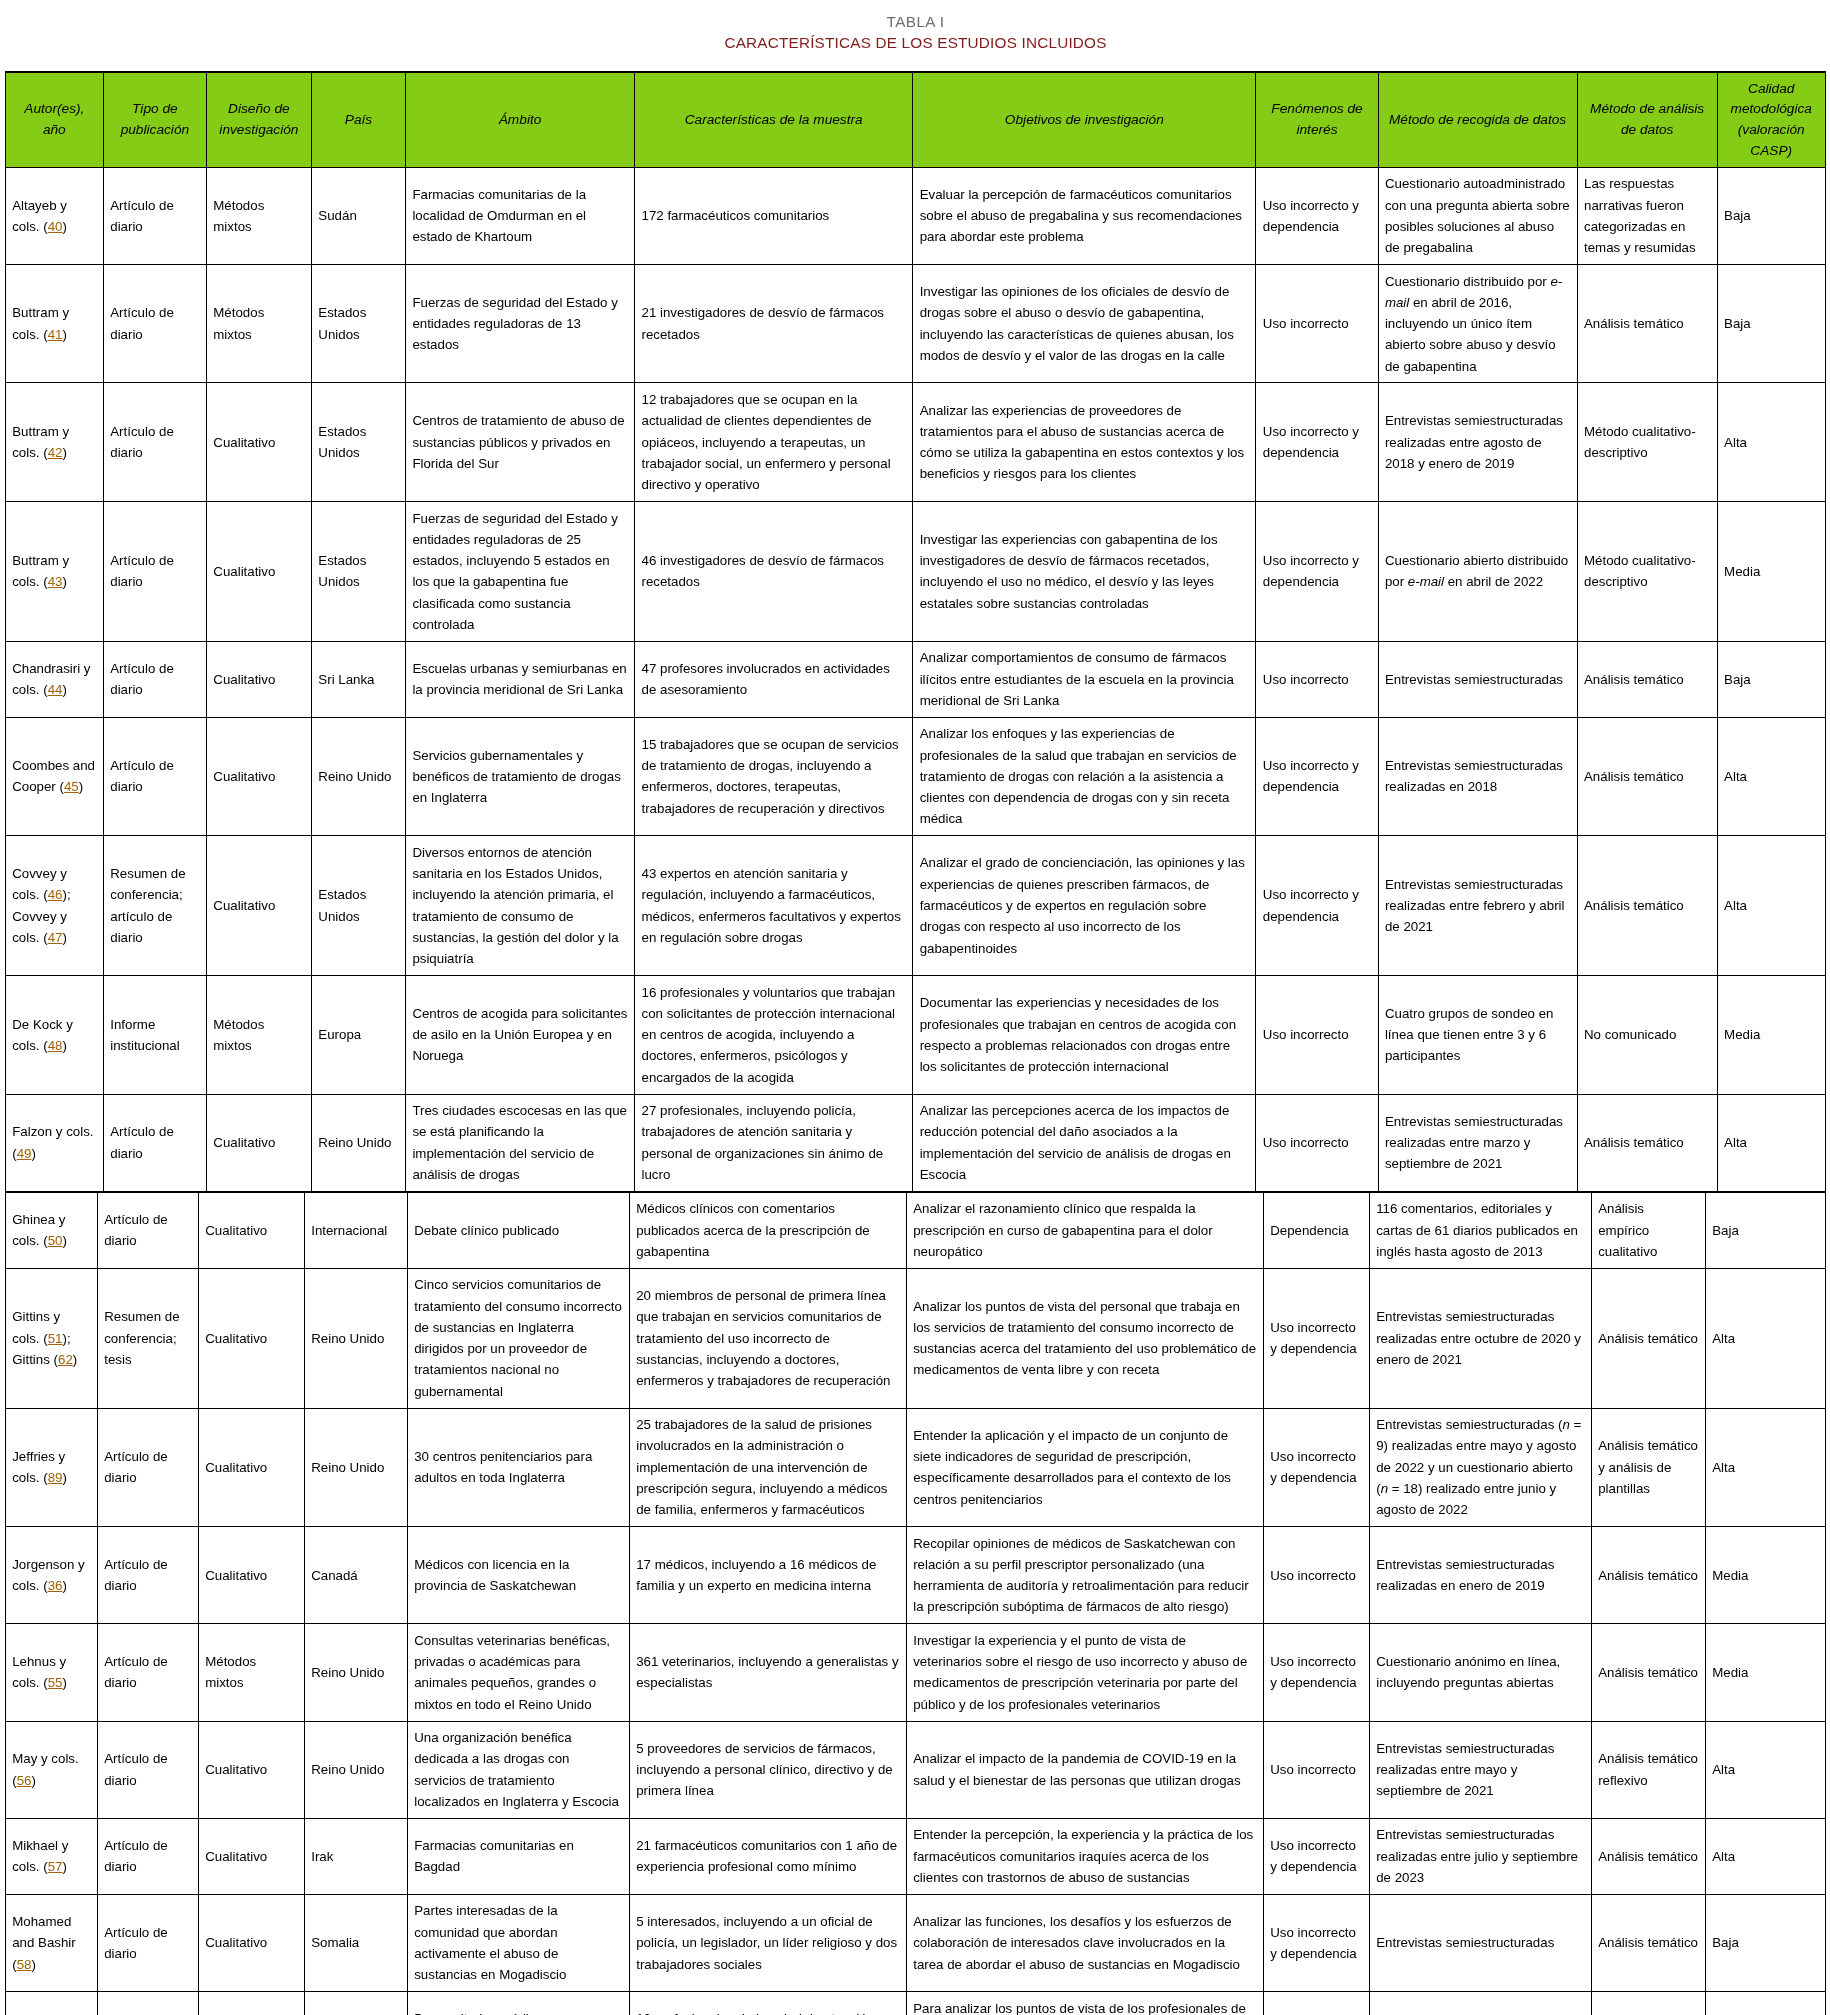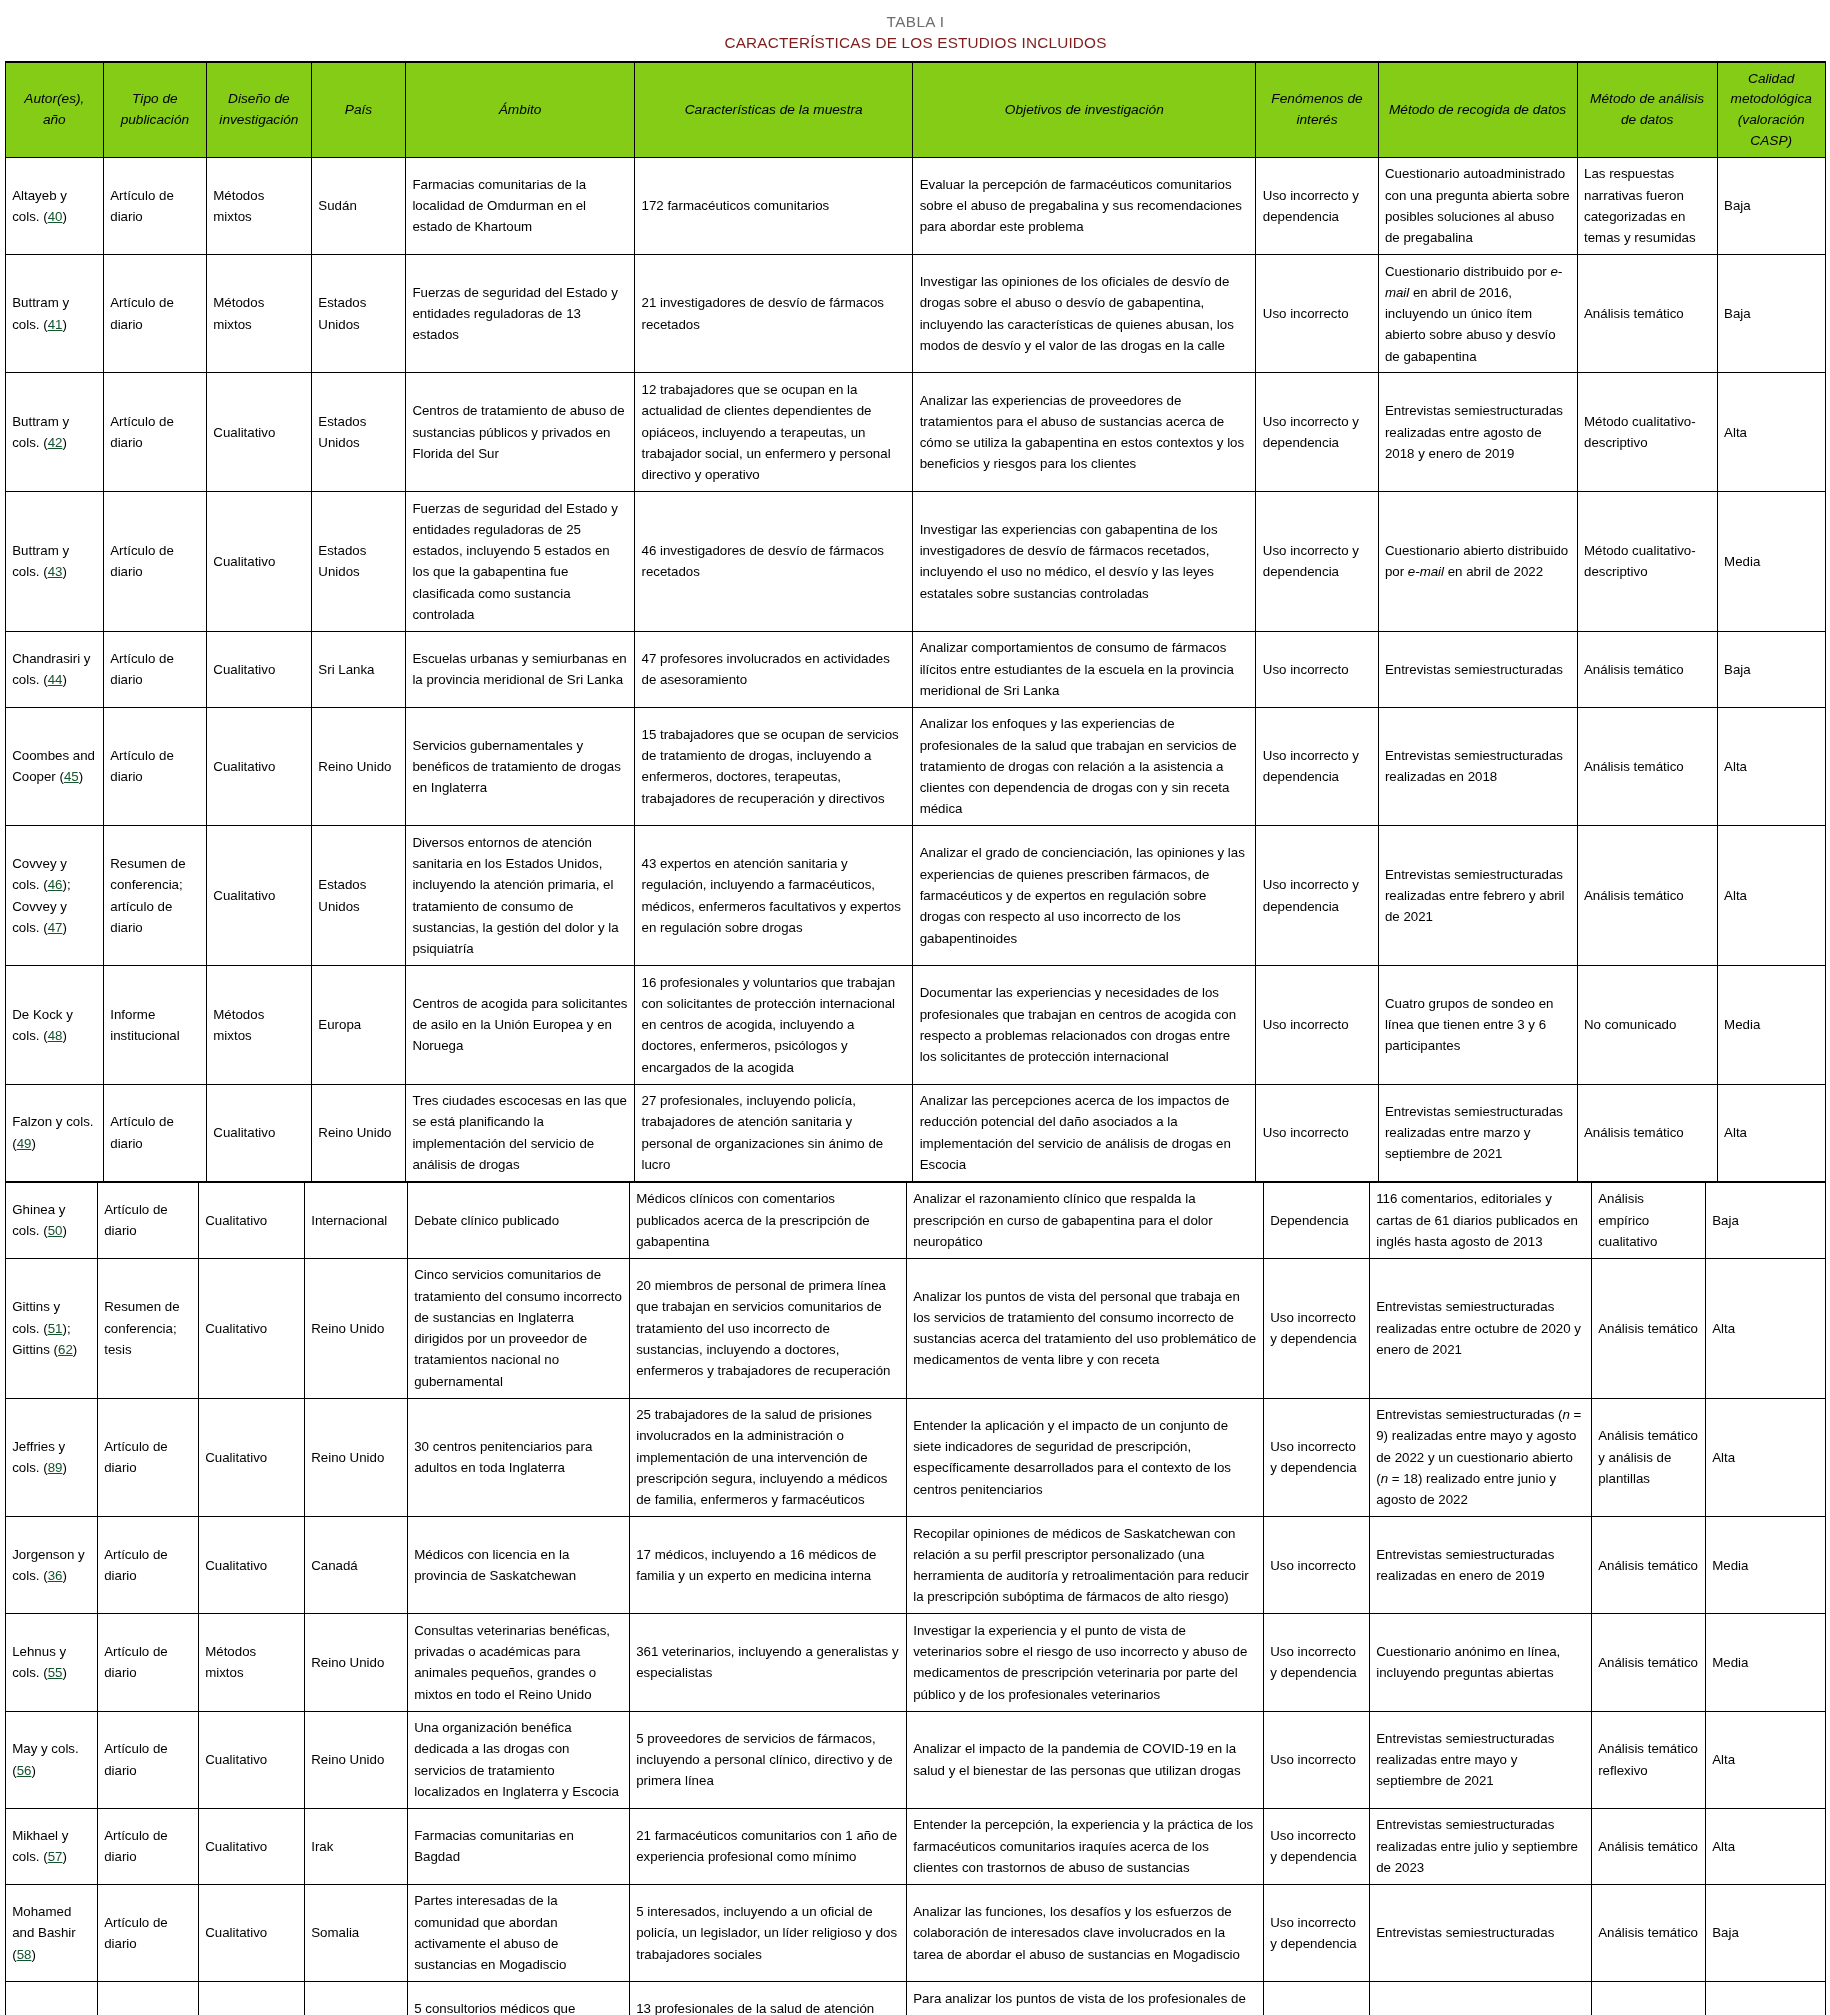--- a/index.html
+++ b/index.html
@@ -9,21 +9,21 @@
     color: #000000;
     font-family: "Liberation Sans", "DejaVu Sans", sans-serif;
   }
   .page {
     width: 1831px;
     background: #ffffff;
     padding-top: 10.5px;
   }
   .title-block {
     text-align: center;
-    margin-bottom: 8px;
+    margin-bottom: 18px;
     line-height: 1.4;
   }
   .title-line1 {
     font-size: 15.3px;
     letter-spacing: 0.4px;
     color: #6e6e6e;
   }
   .title-line2 {
     font-size: 15.3px;
     letter-spacing: 0.2px;
@@ -53,21 +53,21 @@
     font-style: italic;
     text-align: center;
     height: 73px;
     font-size: 13.7px;
     line-height: 1.5;
   }
   table#table-page-1 { border-top: 2.4px solid #000; }
   table#table-page-2 { border-bottom: 2.4px solid #000; }
   table#table-page-2 tr:first-child td { border-top-width: 1.6px; }
   .cite {
-    color: #14532d;
+    color: #a16207;
     text-decoration: underline;
   }
   i { font-style: italic; }
 </style>
 </head>
 <body>
 
 <div class="page">
   <div class="title-block">
     <div class="title-line1">TABLA I</div>

